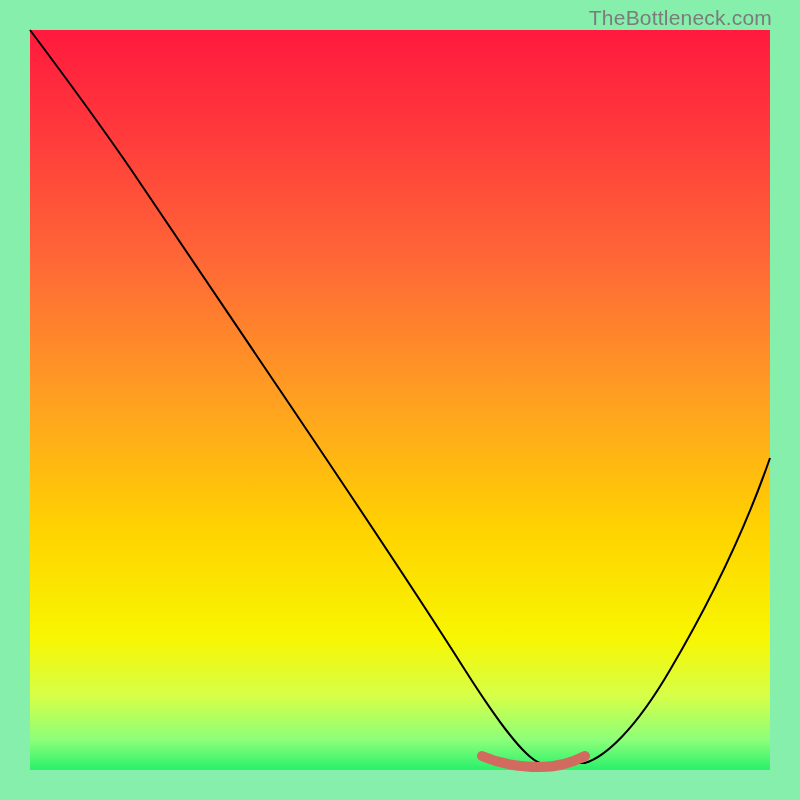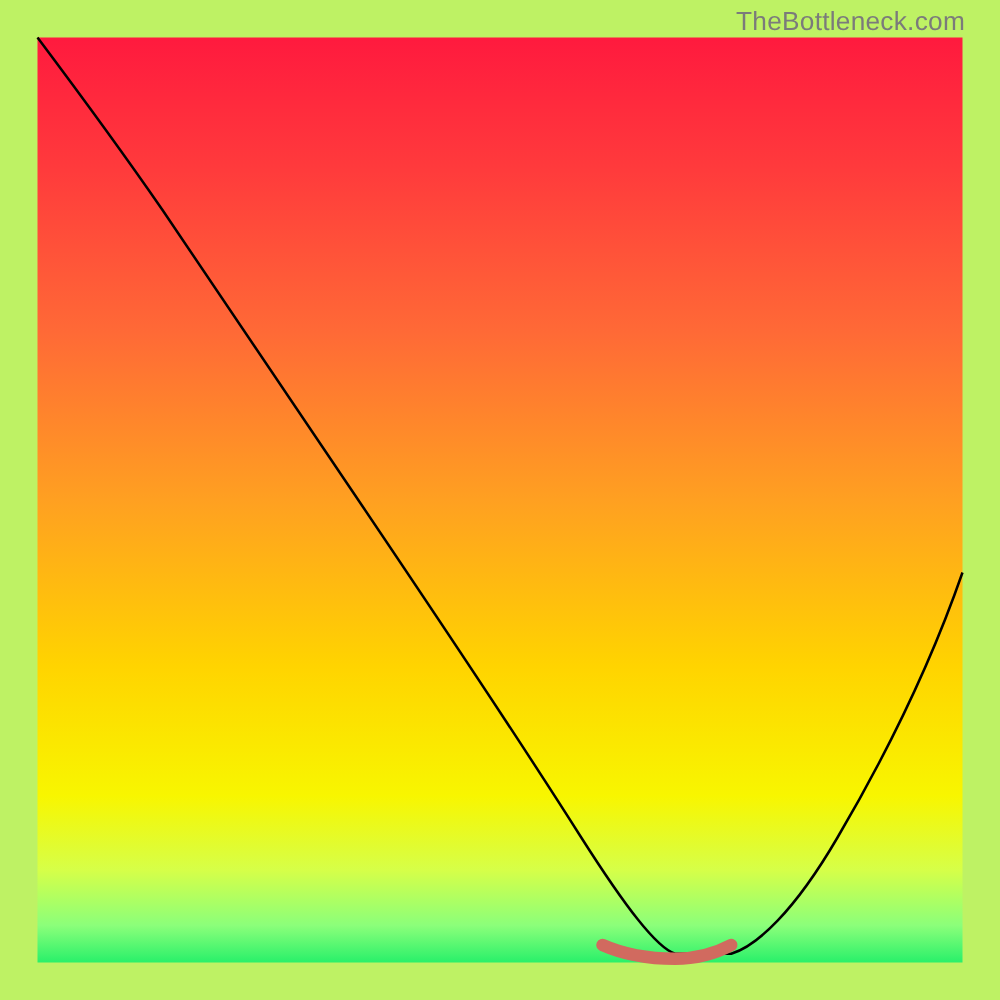--- a/index.html
+++ b/index.html
@@ -8,21 +8,21 @@
     width: 800px;
     height: 800px;
     background: #000;
     overflow: hidden;
     font-family: Arial, Helvetica, sans-serif;
   }
   .frame {
     position: relative;
     width: 800px;
     height: 800px;
-    background: #bef264;
+    background: #86efac;
   }
   .plot-area {
     position: absolute;
     left: 30px;
     top: 30px;
     width: 740px;
     height: 740px;
     
     background: linear-gradient(
       to bottom,

